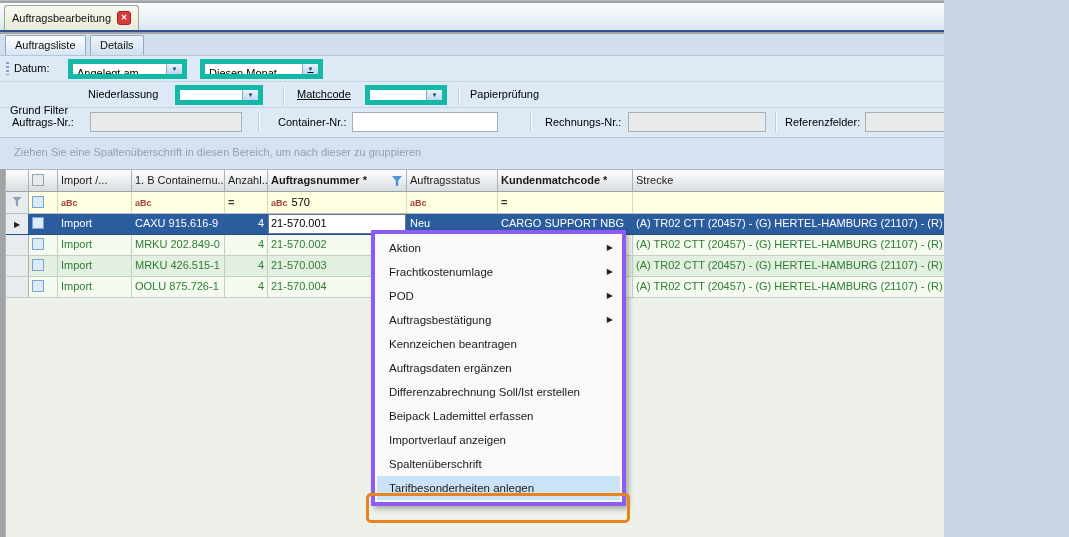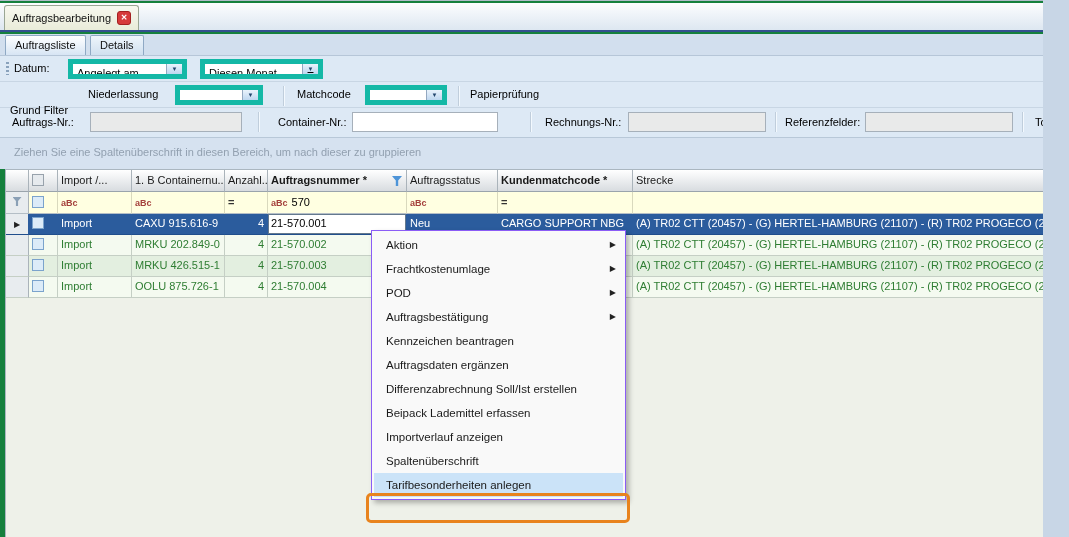--- a/index.html
+++ b/index.html
@@ -1,19 +1,19 @@
 <!DOCTYPE html>
 <html><head>
 <meta charset="utf-8">
 <style>
   * { box-sizing: border-box; margin: 0; padding: 0; }
   html,body { background:#c8d6e6; }
   .app {
-    position: relative; width: 1043px; height: 537px;
-    background: #15803d; overflow: hidden;
+    position: relative; width: 944px; height: 537px;
+    background: #a3a3a3; overflow: hidden;
     font-family: "Liberation Sans", sans-serif;
     border-top: 1px solid #b0bcc8;
   }
 
   
   .doc-tabbar { position:absolute; left:0; top:2px; width:100%; height:29px;
     background: linear-gradient(#fcfdfe,#dde7f1); border-bottom:2px solid #33508e; }
   .doc-tab { position:absolute; left:4px; bottom:0; height:25px; display:flex; align-items:center; gap:6px;
     padding:0 7px; background:linear-gradient(#f7f8ef,#e9ecd9); border:1px solid #9aa694; border-bottom:none;
     border-radius:3px 3px 0 0; font-size:11px; color:#111; }
@@ -76,21 +76,21 @@
   .abc { font-size:9px; font-weight:bold; color:#a4403c; letter-spacing:0; margin-right:4px; }
   .eq { font-weight:bold; color:#333; }
   .fval { color:#000; }
   .hfunnel { position:absolute; right:4px; top:6px; width:10px; height:10px; background:#4d94d8;
     clip-path:polygon(0 0,100% 0,62% 45%,62% 100%,38% 100%,38% 45%); }
   .ffunnel { display:inline-block; width:9px; height:9px; background:#8aa0b6;
     clip-path:polygon(0 0,100% 0,62% 45%,62% 100%,38% 100%,38% 45%); }
 
   
   .context-menu { position:absolute; left:371px; top:229px; width:255px; background:#f9f9f9;
-    border:1px solid #8b5cf6; box-shadow:3px 3px 5px rgba(0,0,0,.28); padding:2px; z-index:10; }
+    border:4px solid #8b5cf6; box-shadow:3px 3px 5px rgba(0,0,0,.28); padding:2px; z-index:10; }
   .menu-item { height:24px; line-height:24px; padding:0 16px 0 12px; font-size:11.5px; color:#1a1a1a;
     position:relative; white-space:nowrap; cursor:pointer; }
   .menu-item .sub-arrow { position:absolute; right:7px; top:0; font-size:8px; line-height:24px; color:#222; }
   .menu-item.hl { background:#cbe3f8; }
 
   
   .annotation { position:absolute; left:366px; top:492px; width:264px; height:30px;
     border:3px solid #e8831d; border-radius:5px; z-index:11; pointer-events:none; }
 </style>
 </head>
@@ -125,21 +125,21 @@
     </div>
 
     <div class="f-row f-row2">
       <span class="flabel" style="left:10px;top:22px;">Grund Filter</span>
       <span class="flabel" style="left:88px;top:6px;">Niederlassung</span>
       <div class="combo" style="left:175px;top:3px;width:88px;">
         <span class="cval"></span>
         <span class="cbtn">▼</span>
       </div>
       <span class="vsep" style="left:283px;"></span>
-      <span class="flabel" style="left:297px;top:6px;">Matchcode</span>
+      <span class="flabel" style="left:297px;top:6px;text-decoration:underline;">Matchcode</span>
       <div class="combo" style="left:365px;top:3px;width:82px;">
         <span class="cval"></span>
         <span class="cbtn">▼</span>
       </div>
       <span class="vsep" style="left:458px;"></span>
       <span class="flabel" style="left:470px;top:6px;">Papierprüfung</span>
     </div>
 
     <div class="f-row f-row3">
       <span class="flabel" style="left:12px;top:8px;">Auftrags-Nr.:</span>

